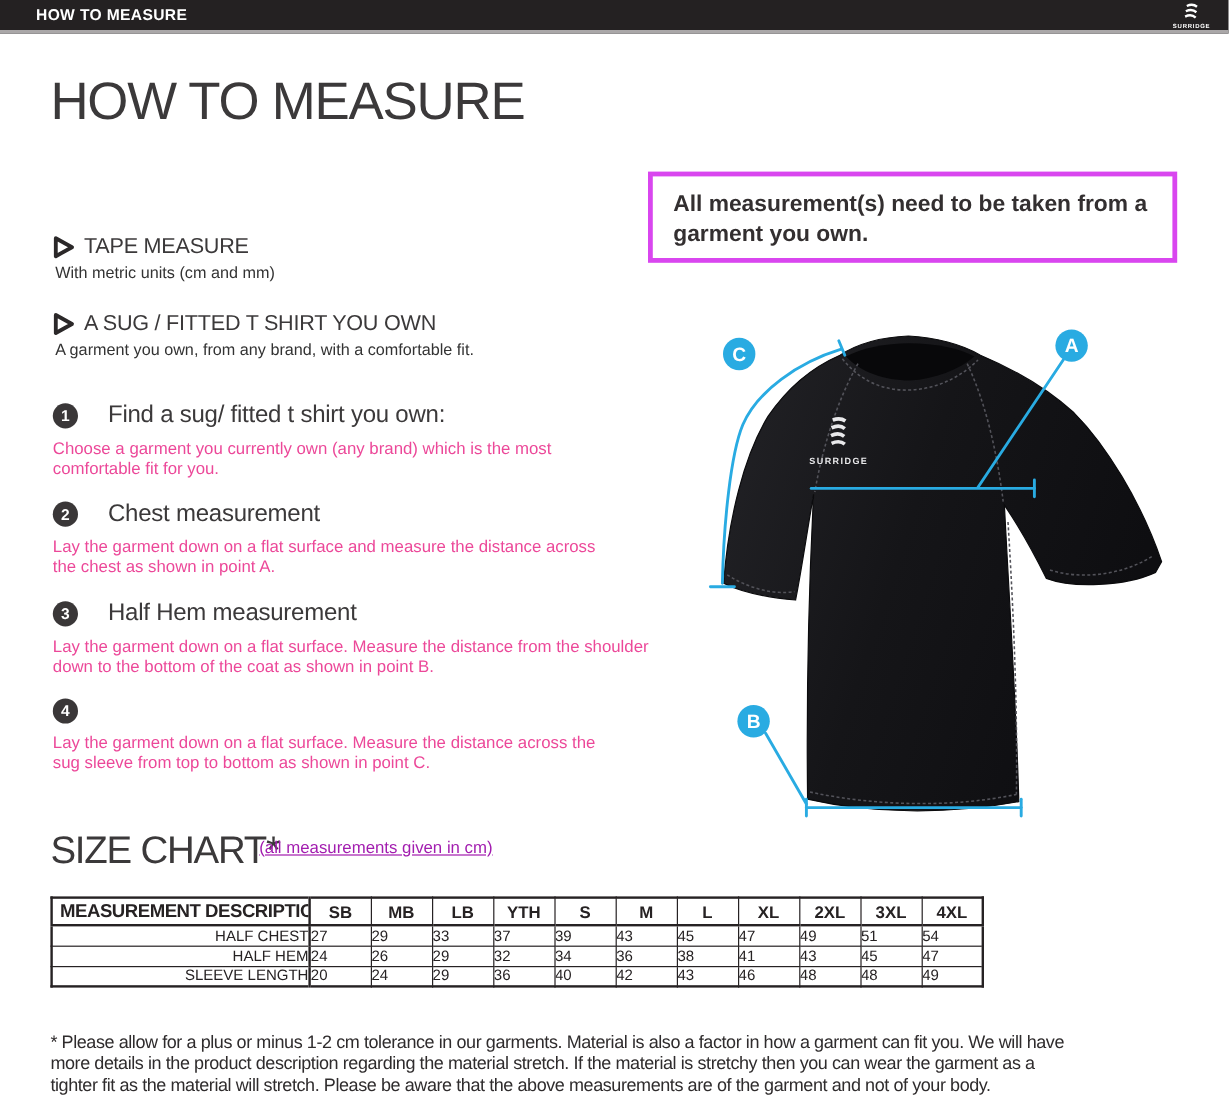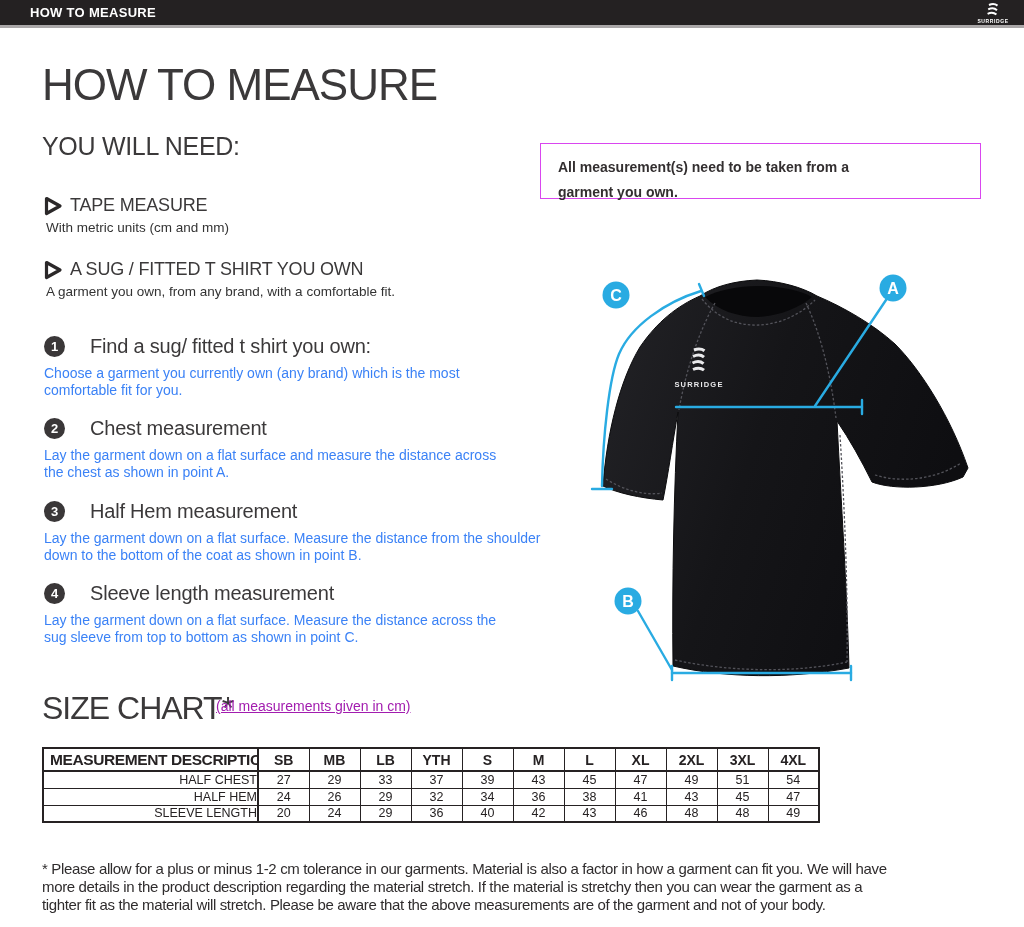--- a/index.html
+++ b/index.html
@@ -43,35 +43,35 @@
   .need-item .tri { position:absolute; left:0; top:1px; }
   .need-label {
     margin-left:26px; font-size:18px; color:#3b393a; letter-spacing:-.2px; white-space:nowrap;
   }
   .need-desc { margin-left:2px; margin-top:4px; font-size:13.5px; color:#333; white-space:pre-line; }
   .item1 { top:195px; }
   .item2 { top:259px; }
 
   
   .note-box {
-    position:absolute; left:540px; top:143px; width:441px; height:56px;
-    border:1px solid #d946ef; padding:11px 17px;
-    font-size:14px; font-weight:bold; color:#332f30; line-height:25px; white-space:pre-line;
+    position:absolute; left:540px; top:143px; width:441px; height:76px;
+    border:4px solid #d946ef; padding:11px 17px;
+    font-size:19px; font-weight:bold; color:#332f30; line-height:25px; white-space:pre-line;
   }
 
   
   .step { position:absolute; left:44px; width:500px; }
   .step-head { display:flex; align-items:center; gap:9px; }
   .step-num {
     width:21px; height:21px; border-radius:50%; background:#3a3738; color:#fff;
     font-size:13px; font-weight:bold; display:flex; align-items:center; justify-content:center;
     flex:0 0 21px;
   }
   .step-title { font-size:20px; color:#3b393a; letter-spacing:-.2px; white-space:nowrap;margin-left:16px; }
-  .step-body { margin-top:7px; font-size:14px; line-height:17px; color:#3b82f6; white-space:pre-line; }
+  .step-body { margin-top:7px; font-size:14px; line-height:17px; color:#ec4899; white-space:pre-line; }
   .step1 { top:335px; } .step2 { top:417px; } .step3 { top:500px; } .step4 { top:582px; }
 
   
   .diagram { position:absolute; left:565px; top:250px; width:440px; height:440px; }
   .diagram text.marker-letter {
     font-family:"Liberation Sans", sans-serif; font-size:16px; font-weight:bold; fill:#fff;
     text-anchor:middle;
   }
   .diagram text.chest-brand {
     font-family:"Liberation Sans", sans-serif; font-size:7.5px; font-weight:bold;
@@ -84,21 +84,21 @@
     border-collapse:collapse; table-layout:fixed;
     border:2px solid #262223; color:#262223;
   }
   .size-table th, .size-table td { border:1px solid #262223; overflow:hidden; white-space:nowrap; }
   .size-table thead th { border-bottom-width:2px; height:23px; font-size:14px; }
   .size-table th.desc-h {
     text-align:left; padding-left:6px; font-size:15.5px; letter-spacing:-.4px; border-right-width:2px;
   }
   .size-table td.desc { text-align:left; padding-left:6px; border-right-width:2px; }
   .size-table tr.metric-row td { height:15px; font-size:11.5px; font-weight:bold; letter-spacing:-.2px; }
-  .size-table tr.data-row td { height:17px; font-size:12.5px; text-align:center; }
+  .size-table tr.data-row td { height:17px; font-size:12.5px; text-align:left; }
   .size-table tr.data-row td.desc { text-align:right;margin-left:36px; }
 
   
   .footnote {
     position:absolute; left:42px; top:860px; width:980px;
     font-size:15px; letter-spacing:-.35px; line-height:18px; color:#2f2c2d; white-space:pre-line;
   }
 </style>
 </head>
 <body>
@@ -112,21 +112,20 @@
         <path d="M 17 3 C 20 1.6, 23.5 2, 25.5 3.6"></path>
         <path d="M 16.2 7.4 C 19.6 5.8, 23 6.4, 25 8.2"></path>
         <path d="M 15.6 11.8 C 19 10.2, 22.4 10.8, 24.4 12.6"></path>
       </g>
       <text x="21" y="21" font-size="5" font-weight="bold" fill="#fff" letter-spacing="0.6" text-anchor="middle">SURRIDGE</text>
     </svg>
   </div>
 
   <div class="h1">HOW TO MEASURE</div>
 
-  <div class="h2-need">YOU WILL NEED:</div>
 
   <div class="need-item item2">
     <svg class="tri" width="19" height="20" viewBox="0 0 19 20">
       <polygon points="2.5,2.5 16,10 2.5,17.5" fill="#fff" stroke="#2b2829" stroke-width="3.2" stroke-linejoin="round"></polygon>
     </svg>
     <div class="need-label">A SUG / FITTED T SHIRT YOU OWN</div>
     <div class="need-desc">A garment you own, from any brand, with a comfortable fit.</div>
   </div>
 
   <div class="need-item item1">
@@ -163,21 +162,20 @@
       <div class="step-num">3</div>
       <div class="step-title">Half Hem measurement</div>
     </div>
     <div class="step-body">Lay the garment down on a flat surface. Measure the distance from the shoulder
 down to the bottom of the coat as shown in point B.</div>
   </div>
 
   <div class="step step4">
     <div class="step-head">
       <div class="step-num">4</div>
-      <div class="step-title">Sleeve length measurement</div>
     </div>
     <div class="step-body">Lay the garment down on a flat surface. Measure the distance across the
 sug sleeve from top to bottom as shown in point C.</div>
   </div>
 
   <svg class="diagram" viewBox="0 0 440 440">
     <defs>
       <linearGradient id="shirtGrad" x1="0" y1="0" x2="1" y2="0.35">
         <stop offset="0" stop-color="#232327"></stop>
         <stop offset="0.5" stop-color="#151518"></stop>

